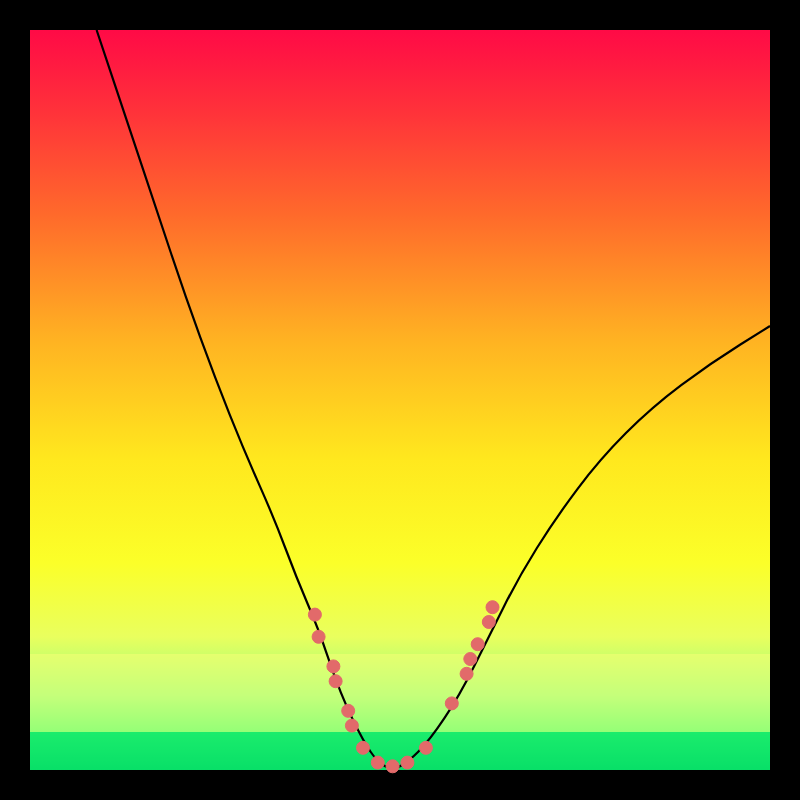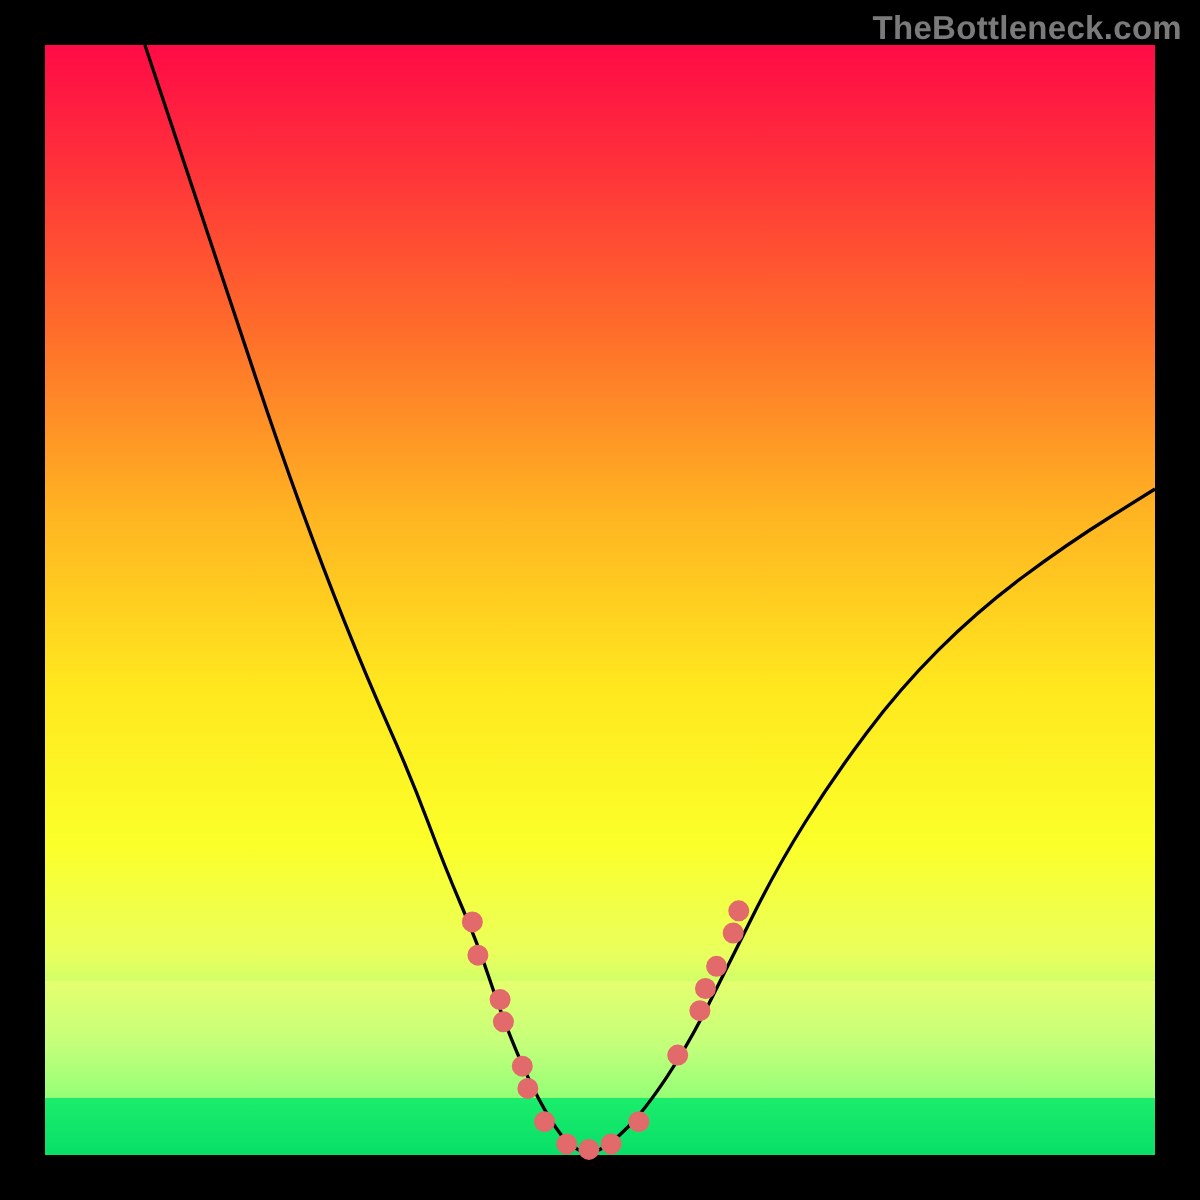--- a/index.html
+++ b/index.html
@@ -77,21 +77,20 @@
     font-weight: 600;
     letter-spacing: 0.2px;
     user-select: none;
   }
 </style>
 </head>
 <body>
 
 <div class="frame">
 
-  <div class="watermark">TheBottleneck.com</div>
 
   <div class="plot">
 
     <div class="bands">
       <div class="band yellow"></div>
       <div class="band green"></div>
     </div>
 
     <svg class="curve" viewBox="0 0 740 740" preserveAspectRatio="none">
       <path id="bottleneck-path" fill="none" stroke="#000000" stroke-width="2.2" d="M 66.6 0 Q 66.6 0 81.4 44.39999999999998 Q 96.2 88.79999999999995 111 133.2 Q 125.80000000000001 177.60000000000002 140.60000000000002 222 Q 155.4 266.4 170.2 307.09999999999997 Q 185 347.79999999999995 199.8 384.79999999999995 Q 214.6 421.8 229.4 455.1 Q 244.20000000000002 488.4 255.3 518 Q 266.4 547.6 277.5 573.5 Q 288.6 599.4 296 621.5999999999999 Q 303.4 643.8 310.79999999999995 662.3 Q 318.2 680.8 325.6 695.5999999999999 Q 333 710.4 340.4 721.5 Q 347.79999999999995 732.6 355.19999999999993 736.3 Q 362.59999999999997 740 370 736.3 Q 377.40000000000003 732.6 388.5 721.5 Q 399.6 710.4 414.4 688.2 Q 429.2 666 444 636.4 Q 458.8 606.8 473.6 577.2 Q 488.40000000000003 547.6 506.9 518 Q 525.4 488.4 547.6 458.79999999999995 Q 569.8000000000001 429.2 595.7 403.3 Q 621.6 377.40000000000003 651.2 355.2 Q 680.8000000000001 332.99999999999994 710.4000000000001 314.5 T 740 296"></path>

